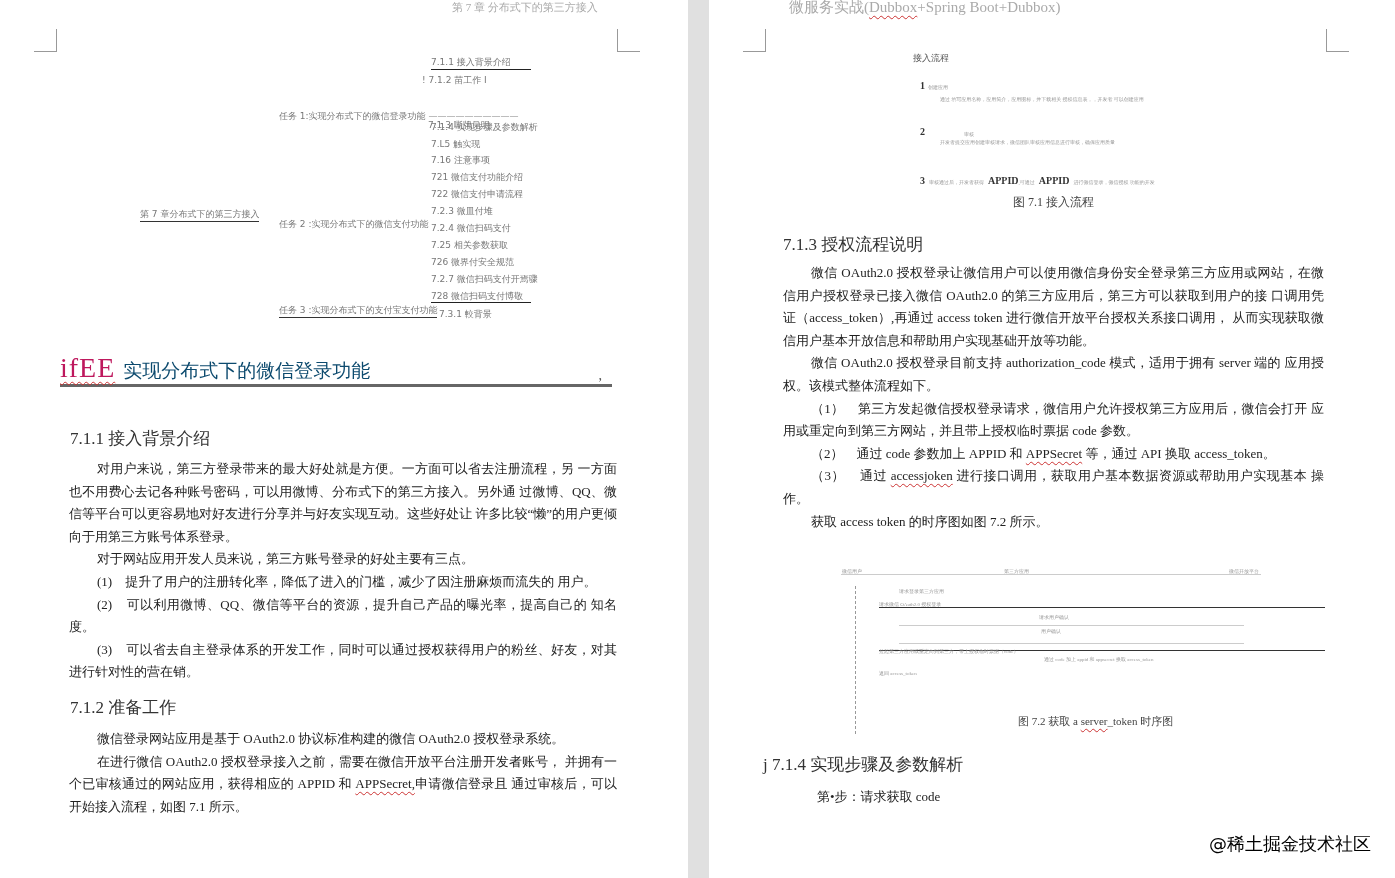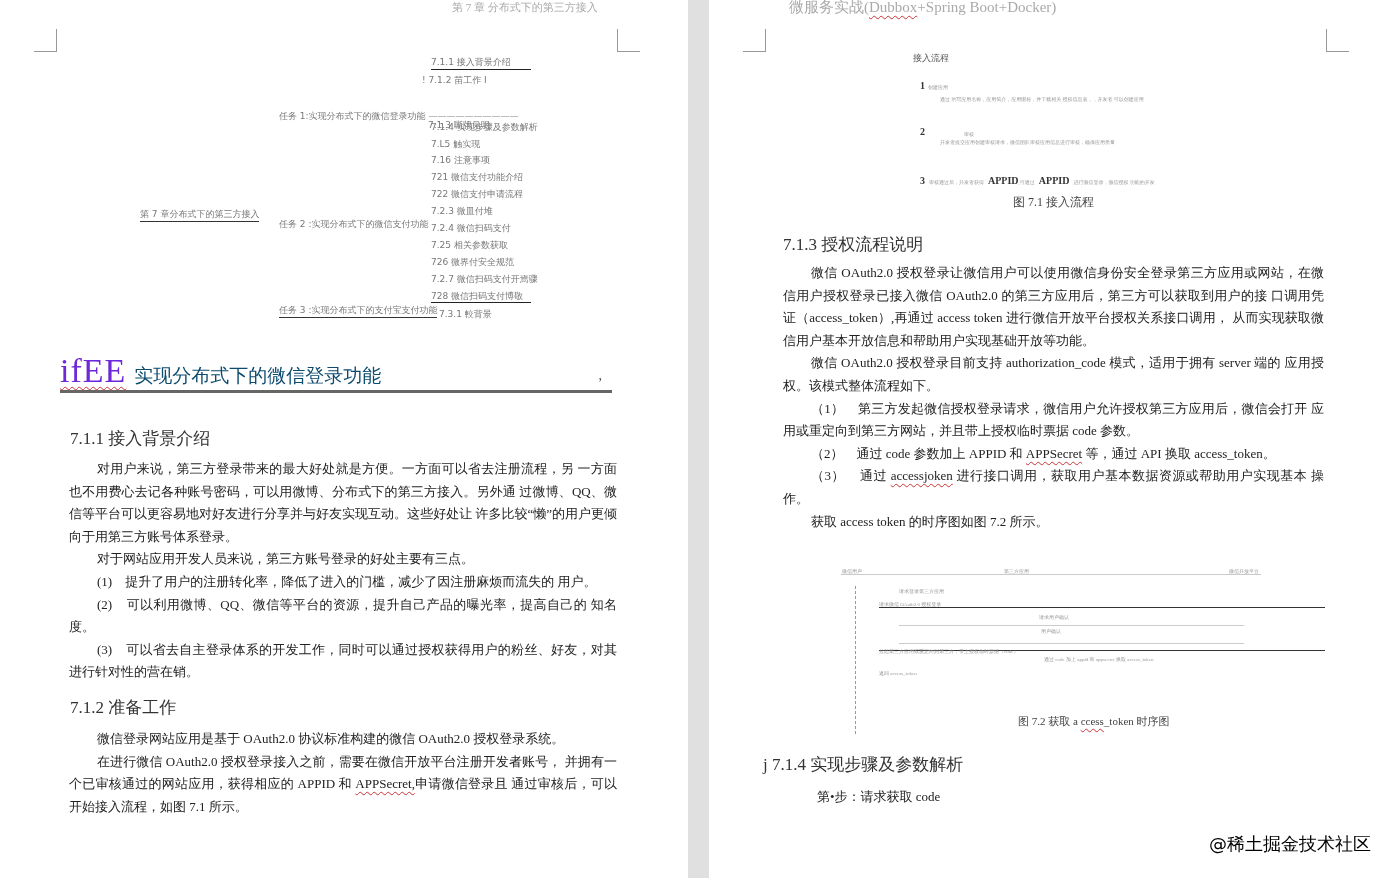--- a/index.html
+++ b/index.html
@@ -9,21 +9,21 @@
   #page-right{left:709px;width:686px;}
   .gutter{position:absolute;left:688px;top:0;width:21px;height:878px;background:#e0e0e0;}
   .running-head{position:absolute;top:0;font-size:11px;color:#aaa;white-space:nowrap;}
   .running-head-r{font-size:15px;color:#aaa;}
   .crop{position:absolute;width:22px;height:22px;border-color:#999;border-style:solid;border-width:0;}
   .crop.tl{border-right-width:1px;border-bottom-width:1px;}
   .crop.tr{border-left-width:1px;border-bottom-width:1px;}
   .mm{position:absolute;font-size:9px;color:#777;white-space:nowrap;font-family:"DejaVu Sans",sans-serif;}
   .ul{border-bottom:1px solid #333;}
   .ch-title{position:absolute;left:60px;top:352px;width:552px;border-bottom:3px solid #666;white-space:nowrap;}
-  .ch-title .big{font-size:34px;color:#6d28d9;letter-spacing:1px;text-decoration:underline wavy #c33;text-decoration-thickness:1px;text-underline-offset:4px;}
+  .ch-title .big{font-size:28px;color:#be185d;letter-spacing:1px;text-decoration:underline wavy #c33;text-decoration-thickness:1px;text-underline-offset:4px;}
   .ch-title .txt{font-size:19px;color:#0c4a6e;margin-left:8px;}
   .ch-title .comma{position:absolute;right:10px;top:16px;font-size:14px;color:#555;}
   .h2{position:absolute;font-size:17px;color:#333;white-space:nowrap;}
   .para{position:absolute;font-size:13px;line-height:22.6px;color:#222;text-align:justify;}
   .para p{margin:0;}
   .indent{text-indent:28px;}
   .spell{text-decoration:underline wavy #c33;text-decoration-thickness:1px;text-underline-offset:3px;}
   .fig-label{position:absolute;font-size:12px;color:#444;white-space:nowrap;}
   .tiny{position:absolute;font-size:5px;color:#999;white-space:nowrap;}
   .step-num{position:absolute;font-size:10px;color:#333;font-weight:bold;}
@@ -82,21 +82,21 @@
   <div class="h2" style="left:70px;top:696px;">7.1.2 准备工作</div>
   <div class="para" style="left:69px;top:728px;width:548px;">
     <p class="indent">微信登录网站应用是基于 OAuth2.0 协议标准构建的微信 OAuth2.0 授权登录系统。</p>
     <p class="indent"><span>在进行微信 OAuth2.0 授权登录接入之前，需要在微信开放平台注册开发者账号， 并拥有一个已审核通过的网站应用，获得相应的 APPID 和 </span><span class="spell">APPSecret,</span><span>申请微信登录且 通过审核后，可以开始接入流程，如图 7.1 所示。</span></p>
   </div>
 </div>
 
 <div class="gutter"></div>
 
 <div id="page-right" class="page">
-  <div class="running-head running-head-r" style="left:80px;top:-2px;"><span>微服务实战(</span><span class="spell">Dubbox</span><span>+Spring Boot+Docker)</span></div>
+  <div class="running-head running-head-r" style="left:80px;top:-2px;"><span>微服务实战(</span><span class="spell">Dubbox</span><span>+Spring Boot+Dubbox)</span></div>
   <div class="crop tl" style="left:34px;top:29px;"></div>
   <div class="crop tr" style="left:617px;top:29px;"></div>
 
   <div>
     <div class="mm" style="left:204px;top:52px;font-size:9px;color:#555;">接入流程</div>
     <div class="step-num" style="left:211px;top:80px;">1</div>
     <div class="tiny" style="left:219px;top:84px;">创建应用</div>
     <div class="tiny" style="left:231px;top:96px;">通过 填写应用名称，应用简介，应用图标，并下载相关 授权信息表，，开发者 可以创建应用</div>
     <div class="step-num" style="left:211px;top:126px;">2</div>
     <div class="tiny" style="left:255px;top:131px;">审核</div>
@@ -131,20 +131,20 @@
     <div class="tiny" style="left:170px;top:601px;">请求微信 OAuth2.0 授权登录</div>
     <div class="seq-line" style="left:170px;top:607px;width:446px;height:1px;"></div>
     <div class="tiny" style="left:330px;top:614px;">请求用户确认</div>
     <div class="seq-thin" style="left:190px;top:625px;width:345px;height:1px;"></div>
     <div class="tiny" style="left:332px;top:628px;">用户确认</div>
     <div class="seq-thin" style="left:190px;top:643px;width:345px;height:1px;"></div>
     <div class="seq-line" style="left:170px;top:650px;width:446px;height:1px;"></div>
     <div class="tiny" style="left:170px;top:648px;">拉起第三方应用或重定向到第三方，带上授权临时票据（code）</div>
     <div class="tiny" style="left:335px;top:656px;">通过 code 加上 appid 和 appsecret 换取 access_token</div>
     <div class="tiny" style="left:170px;top:670px;">返回 access_token</div>
-    <div class="fig-label" style="left:309px;top:714px;font-size:11px;"><span>图 7.2 获取 a </span><span class="spell">ccess</span><span>_token 时序图</span></div>
+    <div class="fig-label" style="left:309px;top:714px;font-size:11px;"><span>图 7.2 获取 a </span><span class="spell">server</span><span>_token 时序图</span></div>
   </div>
 
   <div class="h2" style="left:54px;top:753px;">j 7.1.4 实现步骤及参数解析</div>
   <div class="para" style="left:108px;top:786px;width:400px;">第•步：请求获取 code</div>
 </div>
 
 <div class="watermark">@稀土掘金技术社区</div>
 
 </body></html>

